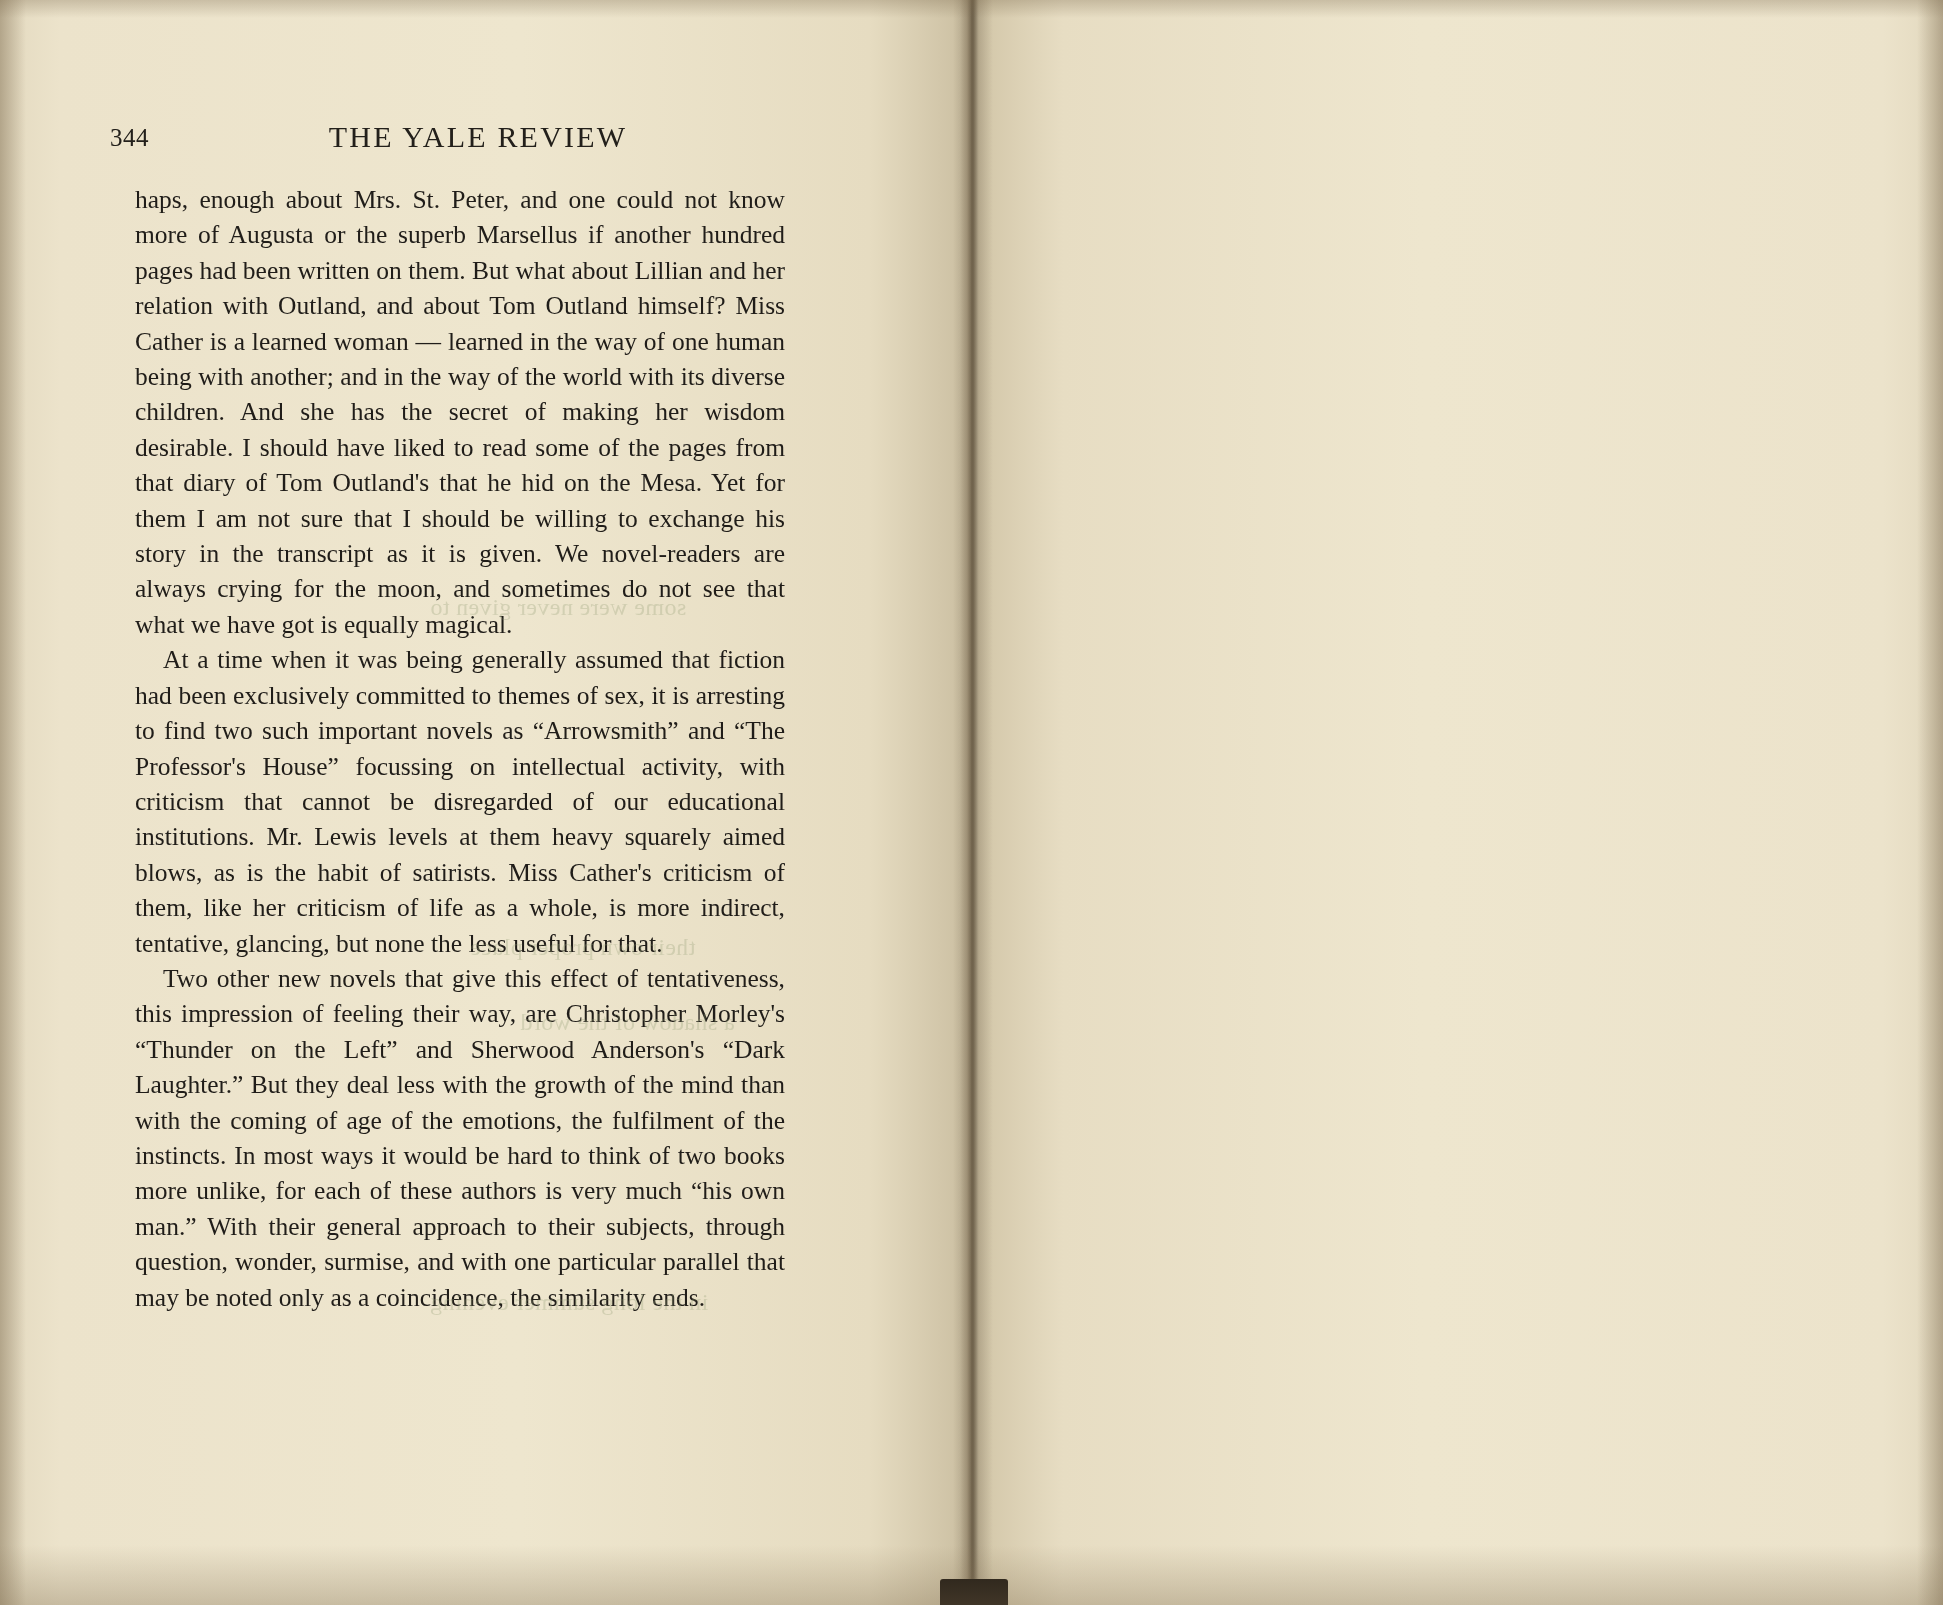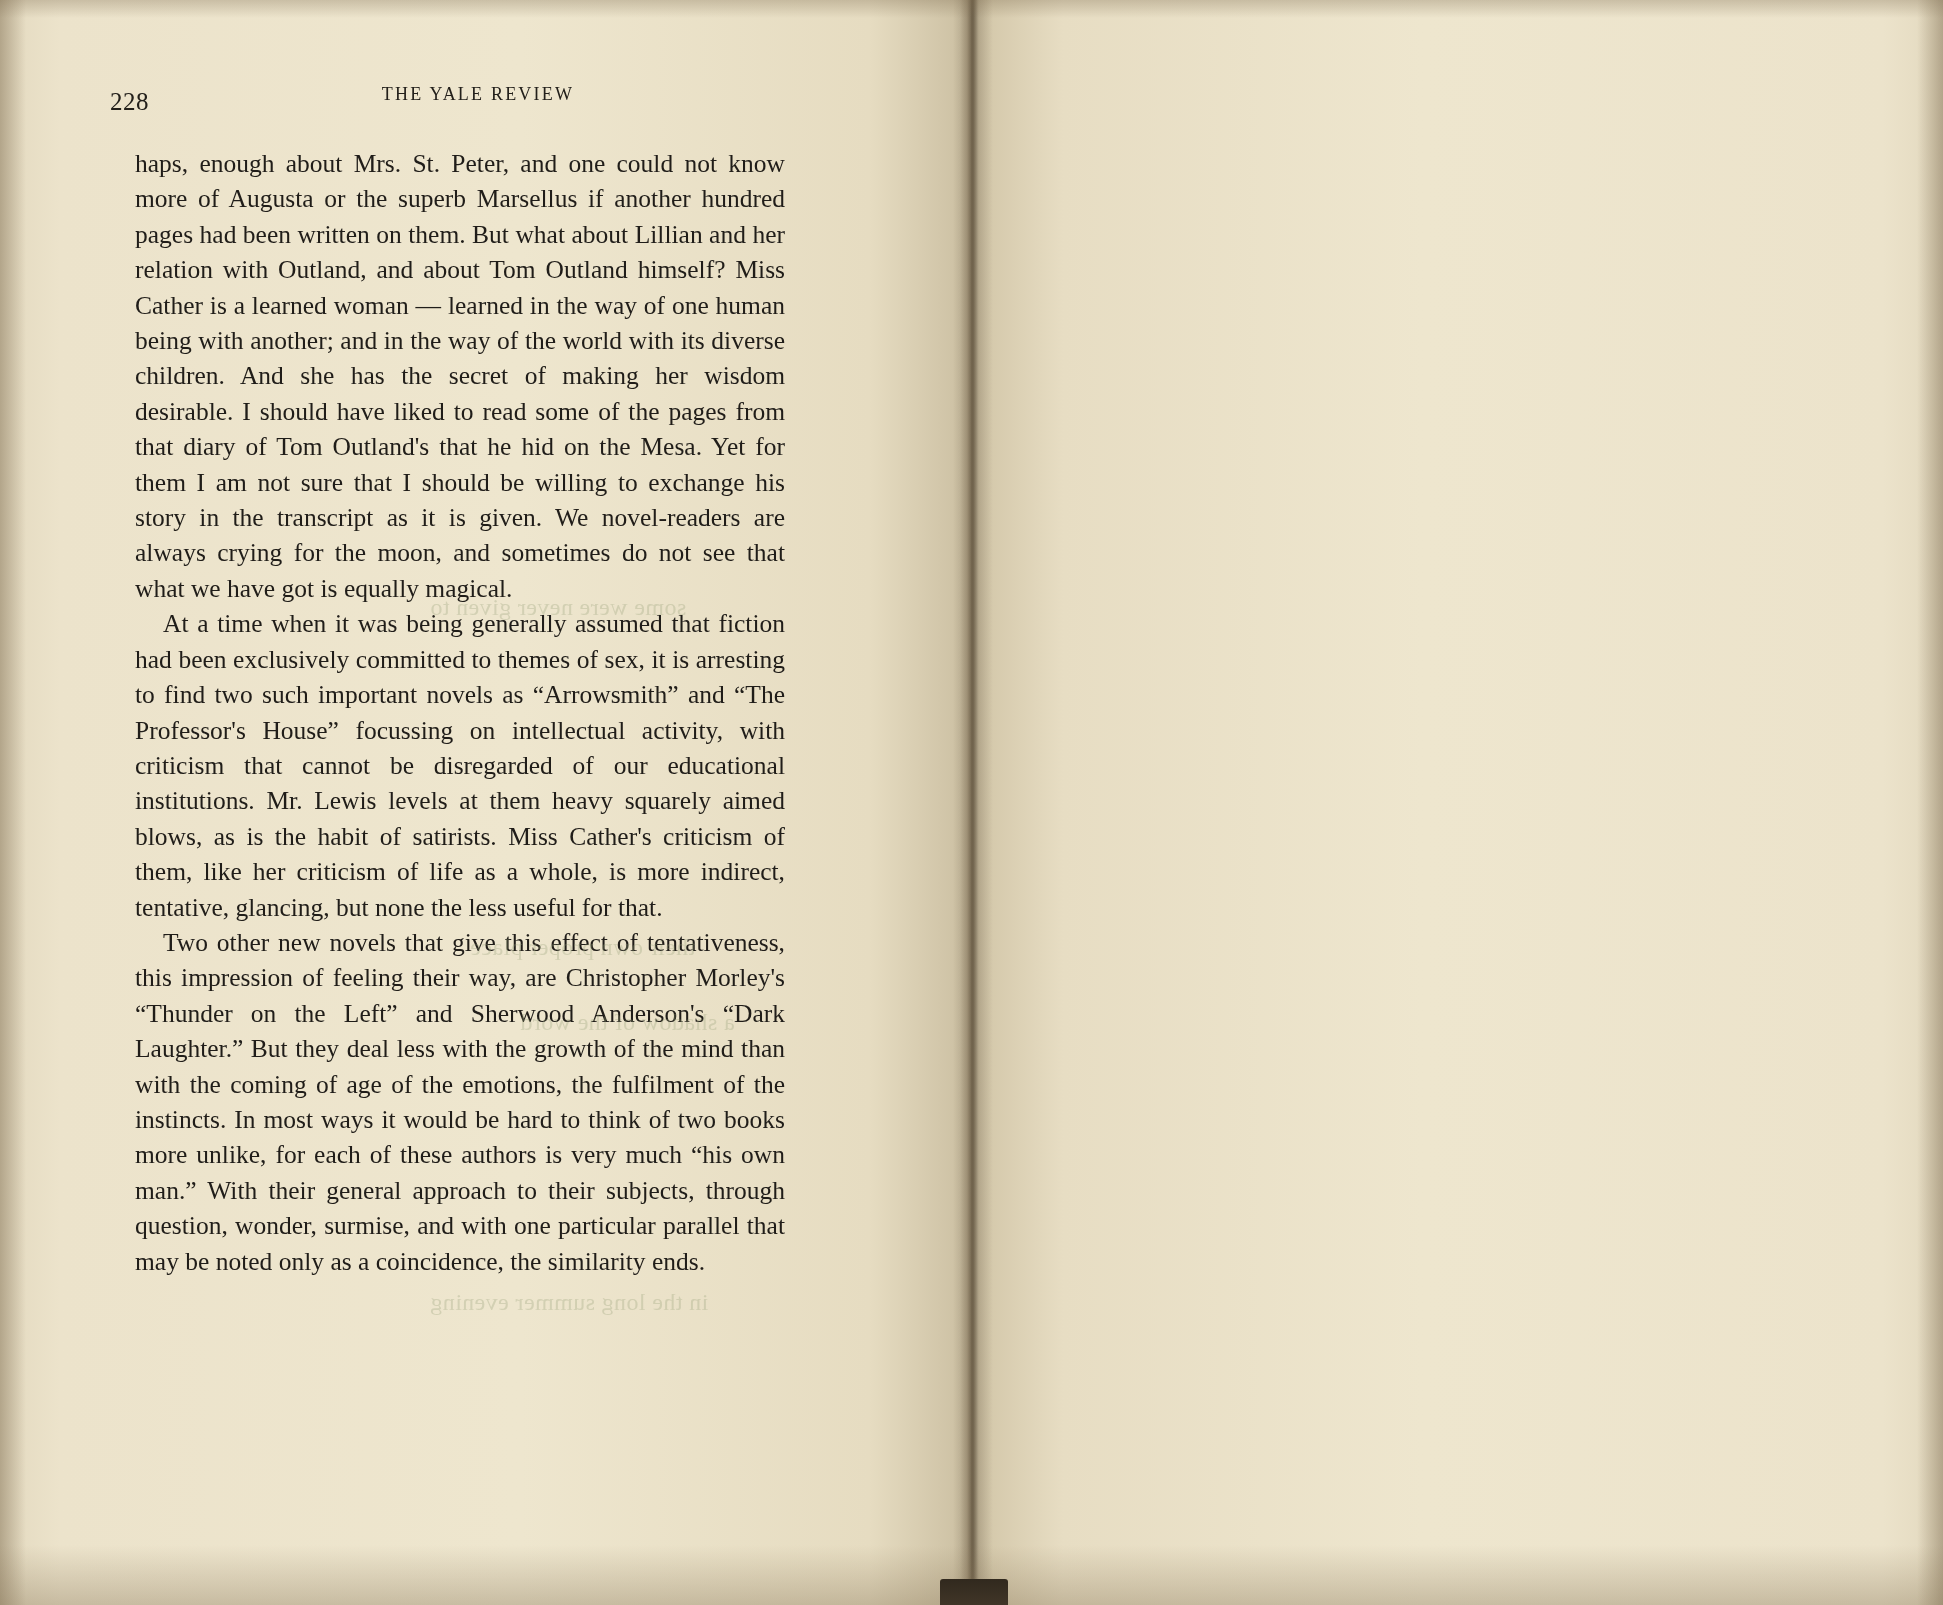--- a/index.html
+++ b/index.html
@@ -113,24 +113,25 @@
   }
   .running-head .folio {
     position: absolute;
     top: 4px;
     font-size: 25px;
     letter-spacing: 0.5px;
   }
   .running-head .folio.left-folio { left: -25px; }
   .running-head .title {
     text-align: center;
-    font-size: 18px;
+    font-size: 30px;
     letter-spacing: 2.2px;
     text-transform: uppercase;
     white-space: nowrap;
+    margin-top: 36px;
   }
   .content.left .running-head .title { padding-left: 36px; }
 
   .body-text {
     margin-top: 16px;
     font-size: 25.5px;
     line-height: 35.4px;
     color: #201d19;
     text-align: justify;
     text-justify: inter-word;
@@ -159,21 +160,21 @@
 </style>
 </head>
 <body>
 
 <div class="spread">
 
   <div class="page left">
     <div class="content left">
 
       <div class="running-head">
-        <div class="folio left-folio">228</div>
+        <div class="folio left-folio">344</div>
         <div class="title">The Yale Review</div>
       </div>
 
       <div class="body-text">
         <p>haps, enough about Mrs. St. Peter, and one could not know more of Augusta or the superb Marsellus if another hundred pages had been written on them. But what about Lillian and her relation with Outland, and about Tom Outland himself? Miss Cather is a learned woman — learned in the way of one human being with another; and in the way of the world with its diverse children. And she has the secret of making her wisdom desirable. I should have liked to read some of the pages from that diary of Tom Outland's that he hid on the Mesa. Yet for them I am not sure that I should be willing to exchange his story in the transcript as it is given. We novel-readers are always crying for the moon, and sometimes do not see that what we have got is equally magical.</p>
         <p class="indent">At a time when it was being generally assumed that fiction had been exclusively committed to themes of sex, it is arresting to find two such important novels as “Arrowsmith” and “The Professor's House” focussing on intellectual activity, with criticism that cannot be disregarded of our educational institutions. Mr. Lewis levels at them heavy squarely aimed blows, as is the habit of satirists. Miss Cather's criticism of them, like her criticism of life as a whole, is more indirect, tentative, glancing, but none the less useful for that.</p>
         <p class="indent">Two other new novels that give this effect of tentativeness, this impression of feeling their way, are Christopher Morley's “Thunder on the Left” and Sherwood Anderson's “Dark Laughter.” But they deal less with the growth of the mind than with the coming of age of the emotions, the fulfilment of the instincts. In most ways it would be hard to think of two books more unlike, for each of these authors is very much “his own man.” With their general approach to their subjects, through question, wonder, surmise, and with one particular parallel that may be noted only as a coincidence, the similarity ends.</p>
       </div>
     </div>
 

